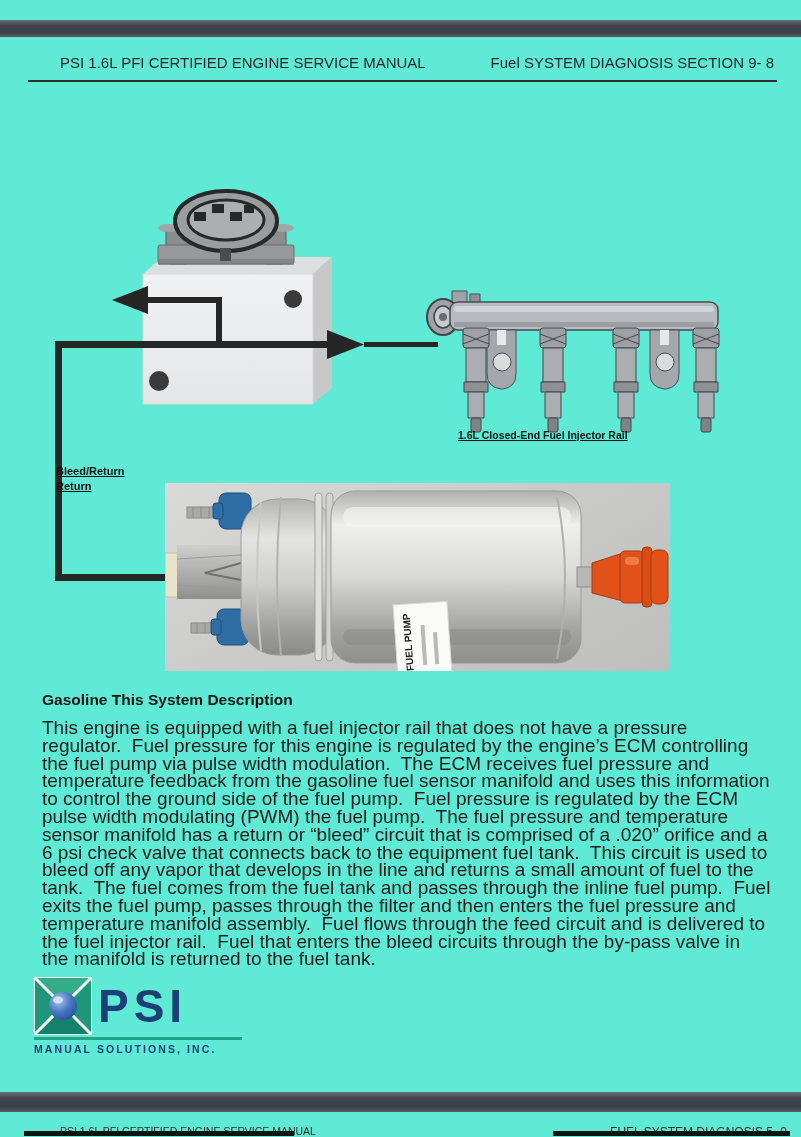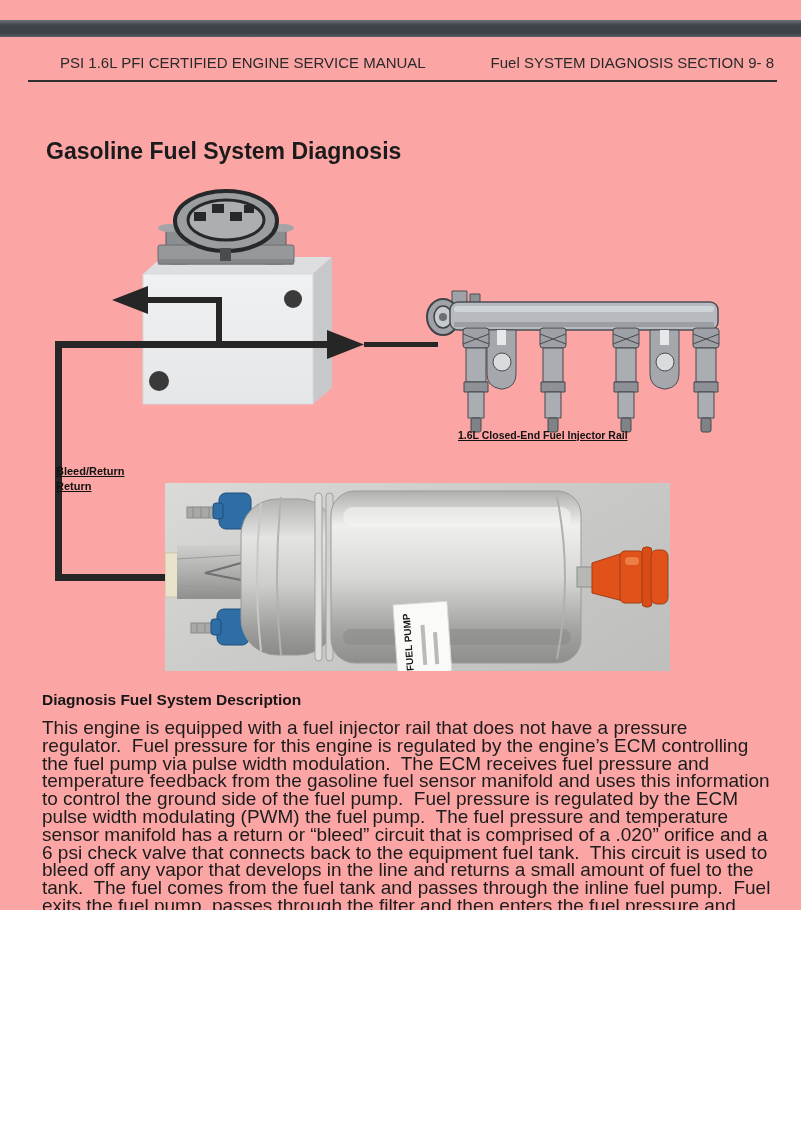--- a/index.html
+++ b/index.html
@@ -1,18 +1,18 @@
 <!DOCTYPE html>
 <html><head>
 <meta charset="utf-8">
 <style>
   html,body{margin:0;padding:0;background:#ffffff;}
   .page{
-    position:relative;width:801px;height:910px;margin:0 auto;
-    background:#fca5a5;overflow:hidden;
+    position:relative;width:801px;height:1137px;margin:0 auto;
+    background:#5eead4;overflow:hidden;
     font-family:"Liberation Sans", sans-serif;color:#1e1e1e;
   }
   .gap-bar{
     position:absolute;left:0;right:0;height:17px;
     background:linear-gradient(#6a7076 0%, #3e444a 30%, #3a4046 75%, #585e64 100%);
   }
   .hdr-text{position:absolute;top:54px;font-size:15px;color:#2a2a2a;white-space:nowrap;}
   .hdr-rule{position:absolute;left:28px;right:24px;top:80px;height:2px;background:#2f2f2f;}
   .doc-title{position:absolute;left:46px;top:138px;font-size:23px;font-weight:bold;color:#1b1b1b;white-space:nowrap;}
   .diagram{position:absolute;left:0;top:185px;width:801px;height:500px;}
@@ -24,21 +24,21 @@
   .pump-photo{
     position:absolute;left:165px;top:483px;width:505px;height:188px;
     background:linear-gradient(150deg,#dadad8 0%,#cbcbc9 45%,#bebebc 100%);
   }
   .sec-head{position:absolute;left:42px;top:691px;font-size:15.5px;font-weight:bold;color:#161616;white-space:nowrap;}
   .body-text{
     position:absolute;left:42px;top:719px;width:729px;
     font-size:19px;line-height:17.8px;color:#1c1c1c;white-space:pre-wrap;
   }
   
-  .psi-logo{position:absolute;left:26px;top:977px;width:232px;}
+  .psi-logo{position:absolute;left:34px;top:977px;width:232px;}
   .psi-row{display:flex;align-items:center;gap:6px;}
   .psi-name{
     font-size:46px;font-weight:bold;color:#1c3f77;letter-spacing:5px;
     line-height:1;transform:scaleY(1.02);
   }
   .psi-rule{height:3px;background:#23a385;margin-top:2px;width:208px;}
   .psi-tag{margin-top:3px;font-size:10.5px;font-weight:bold;color:#1c3f77;letter-spacing:2.1px;white-space:nowrap;}
   
   .spec-logo{position:absolute;left:552px;top:980px;width:228px;display:flex;align-items:center;}
   .spec-col{margin-left:6px;}
@@ -55,21 +55,20 @@
 <body>
 
 <div class="page">
 
   <div class="gap-bar" style="top:20px;"></div>
 
   <div class="hdr-text" style="left:60px;">PSI 1.6L PFI CERTIFIED ENGINE SERVICE MANUAL</div>
   <div class="hdr-text" style="right:27px;">Fuel SYSTEM DIAGNOSIS SECTION 9- 8</div>
   <div class="hdr-rule"></div>
 
-  <div class="doc-title">Gasoline Fuel System Diagnosis</div>
 
   <div class="diagram">
     <svg class="layer" width="801" height="500" viewBox="0 185 801 500">
       <defs>
         <linearGradient id="boxface" x1="0" y1="0" x2="0" y2="1">
           <stop offset="0" stop-color="#eff1f2"></stop>
             <stop offset="1" stop-color="#e4e6e8"></stop>
         </linearGradient>
       </defs>
 
@@ -249,21 +248,21 @@
 
       <g transform="translate(228,122) rotate(-4)">
         <rect x="0" y="0" width="54" height="70" fill="#fafaf8" stroke="#d8d8d6"></rect>
         <text transform="translate(16,67) rotate(-90)" font-size="10" font-weight="bold" font-family="Liberation Sans, sans-serif" fill="#1a1a1a">FUEL PUMP</text>
         <rect x="26" y="22" width="4" height="40" fill="#8e8e8c" opacity="0.6"></rect>
         <rect x="38" y="30" width="4" height="32" fill="#8e8e8c" opacity="0.6"></rect>
       </g>
     </svg>
   </div>
 
-  <div class="sec-head">Diagnosis Fuel System Description</div>
+  <div class="sec-head">Gasoline This System Description</div>
   <div class="body-text">This engine is equipped with a fuel injector rail that does not have a pressure regulator.  Fuel pressure for this engine is regulated by the engine’s ECM controlling the fuel pump via pulse width modulation.  The ECM receives fuel pressure and temperature feedback from the gasoline fuel sensor manifold and uses this information to control the ground side of the fuel pump.  Fuel pressure is regulated by the ECM pulse width modulating (PWM) the fuel pump.  The fuel pressure and temperature sensor manifold has a return or “bleed” circuit that is comprised of a .020” orifice and a 6 psi check valve that connects back to the equipment fuel tank.  This circuit is used to bleed off any vapor that develops in the line and returns a small amount of fuel to the tank.  The fuel comes from the fuel tank and passes through the inline fuel pump.  Fuel exits the fuel pump, passes through the filter and then enters the fuel pressure and temperature manifold assembly.  Fuel flows through the feed circuit and is delivered to the fuel injector rail.  Fuel that enters the bleed circuits through the by-pass valve in the manifold is returned to the fuel tank.</div>
 
   <div class="psi-logo">
     <div class="psi-row">
       <svg width="58" height="58" viewBox="0 0 58 58">
         <rect x="0" y="0" width="58" height="58" fill="#ffffff"></rect>
         <polygon points="1,1 57,1 29,29" fill="#35ac89"></polygon>
         <polygon points="1,1 29,29 1,57" fill="#1f957a"></polygon>
         <polygon points="57,1 57,57 29,29" fill="#1f957a"></polygon>
         <polygon points="1,57 29,29 57,57" fill="#14826a"></polygon>

